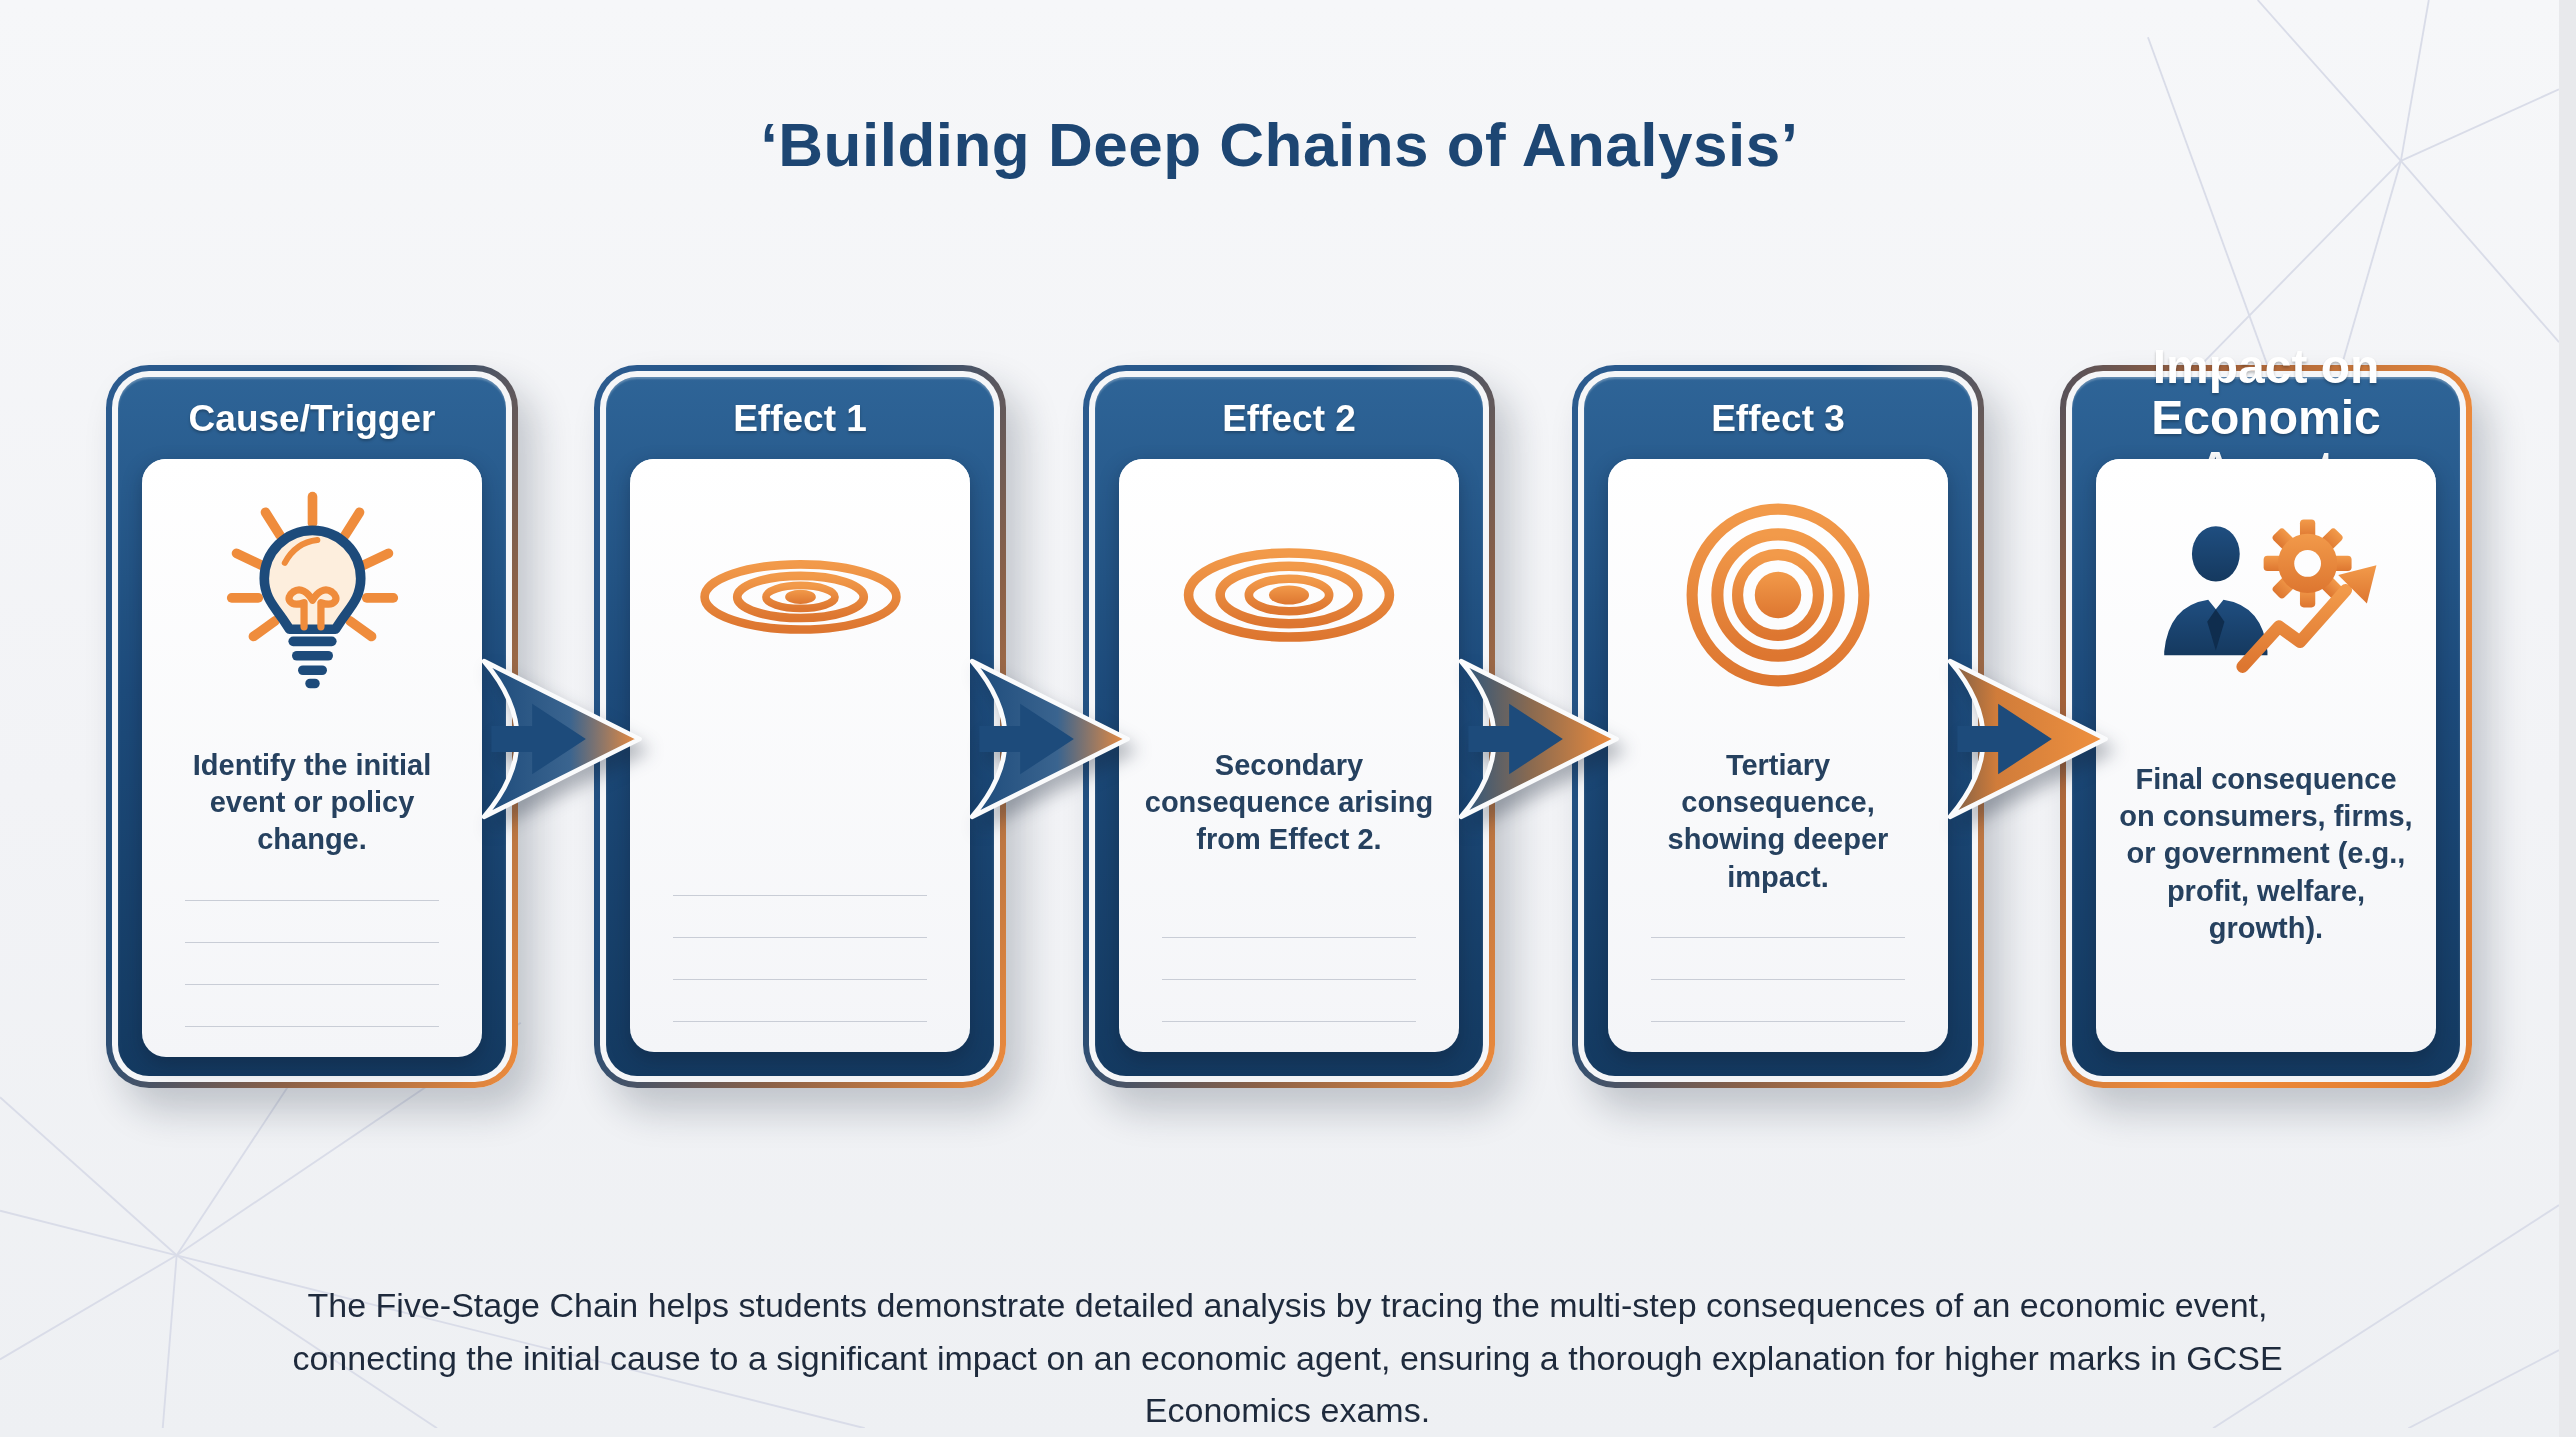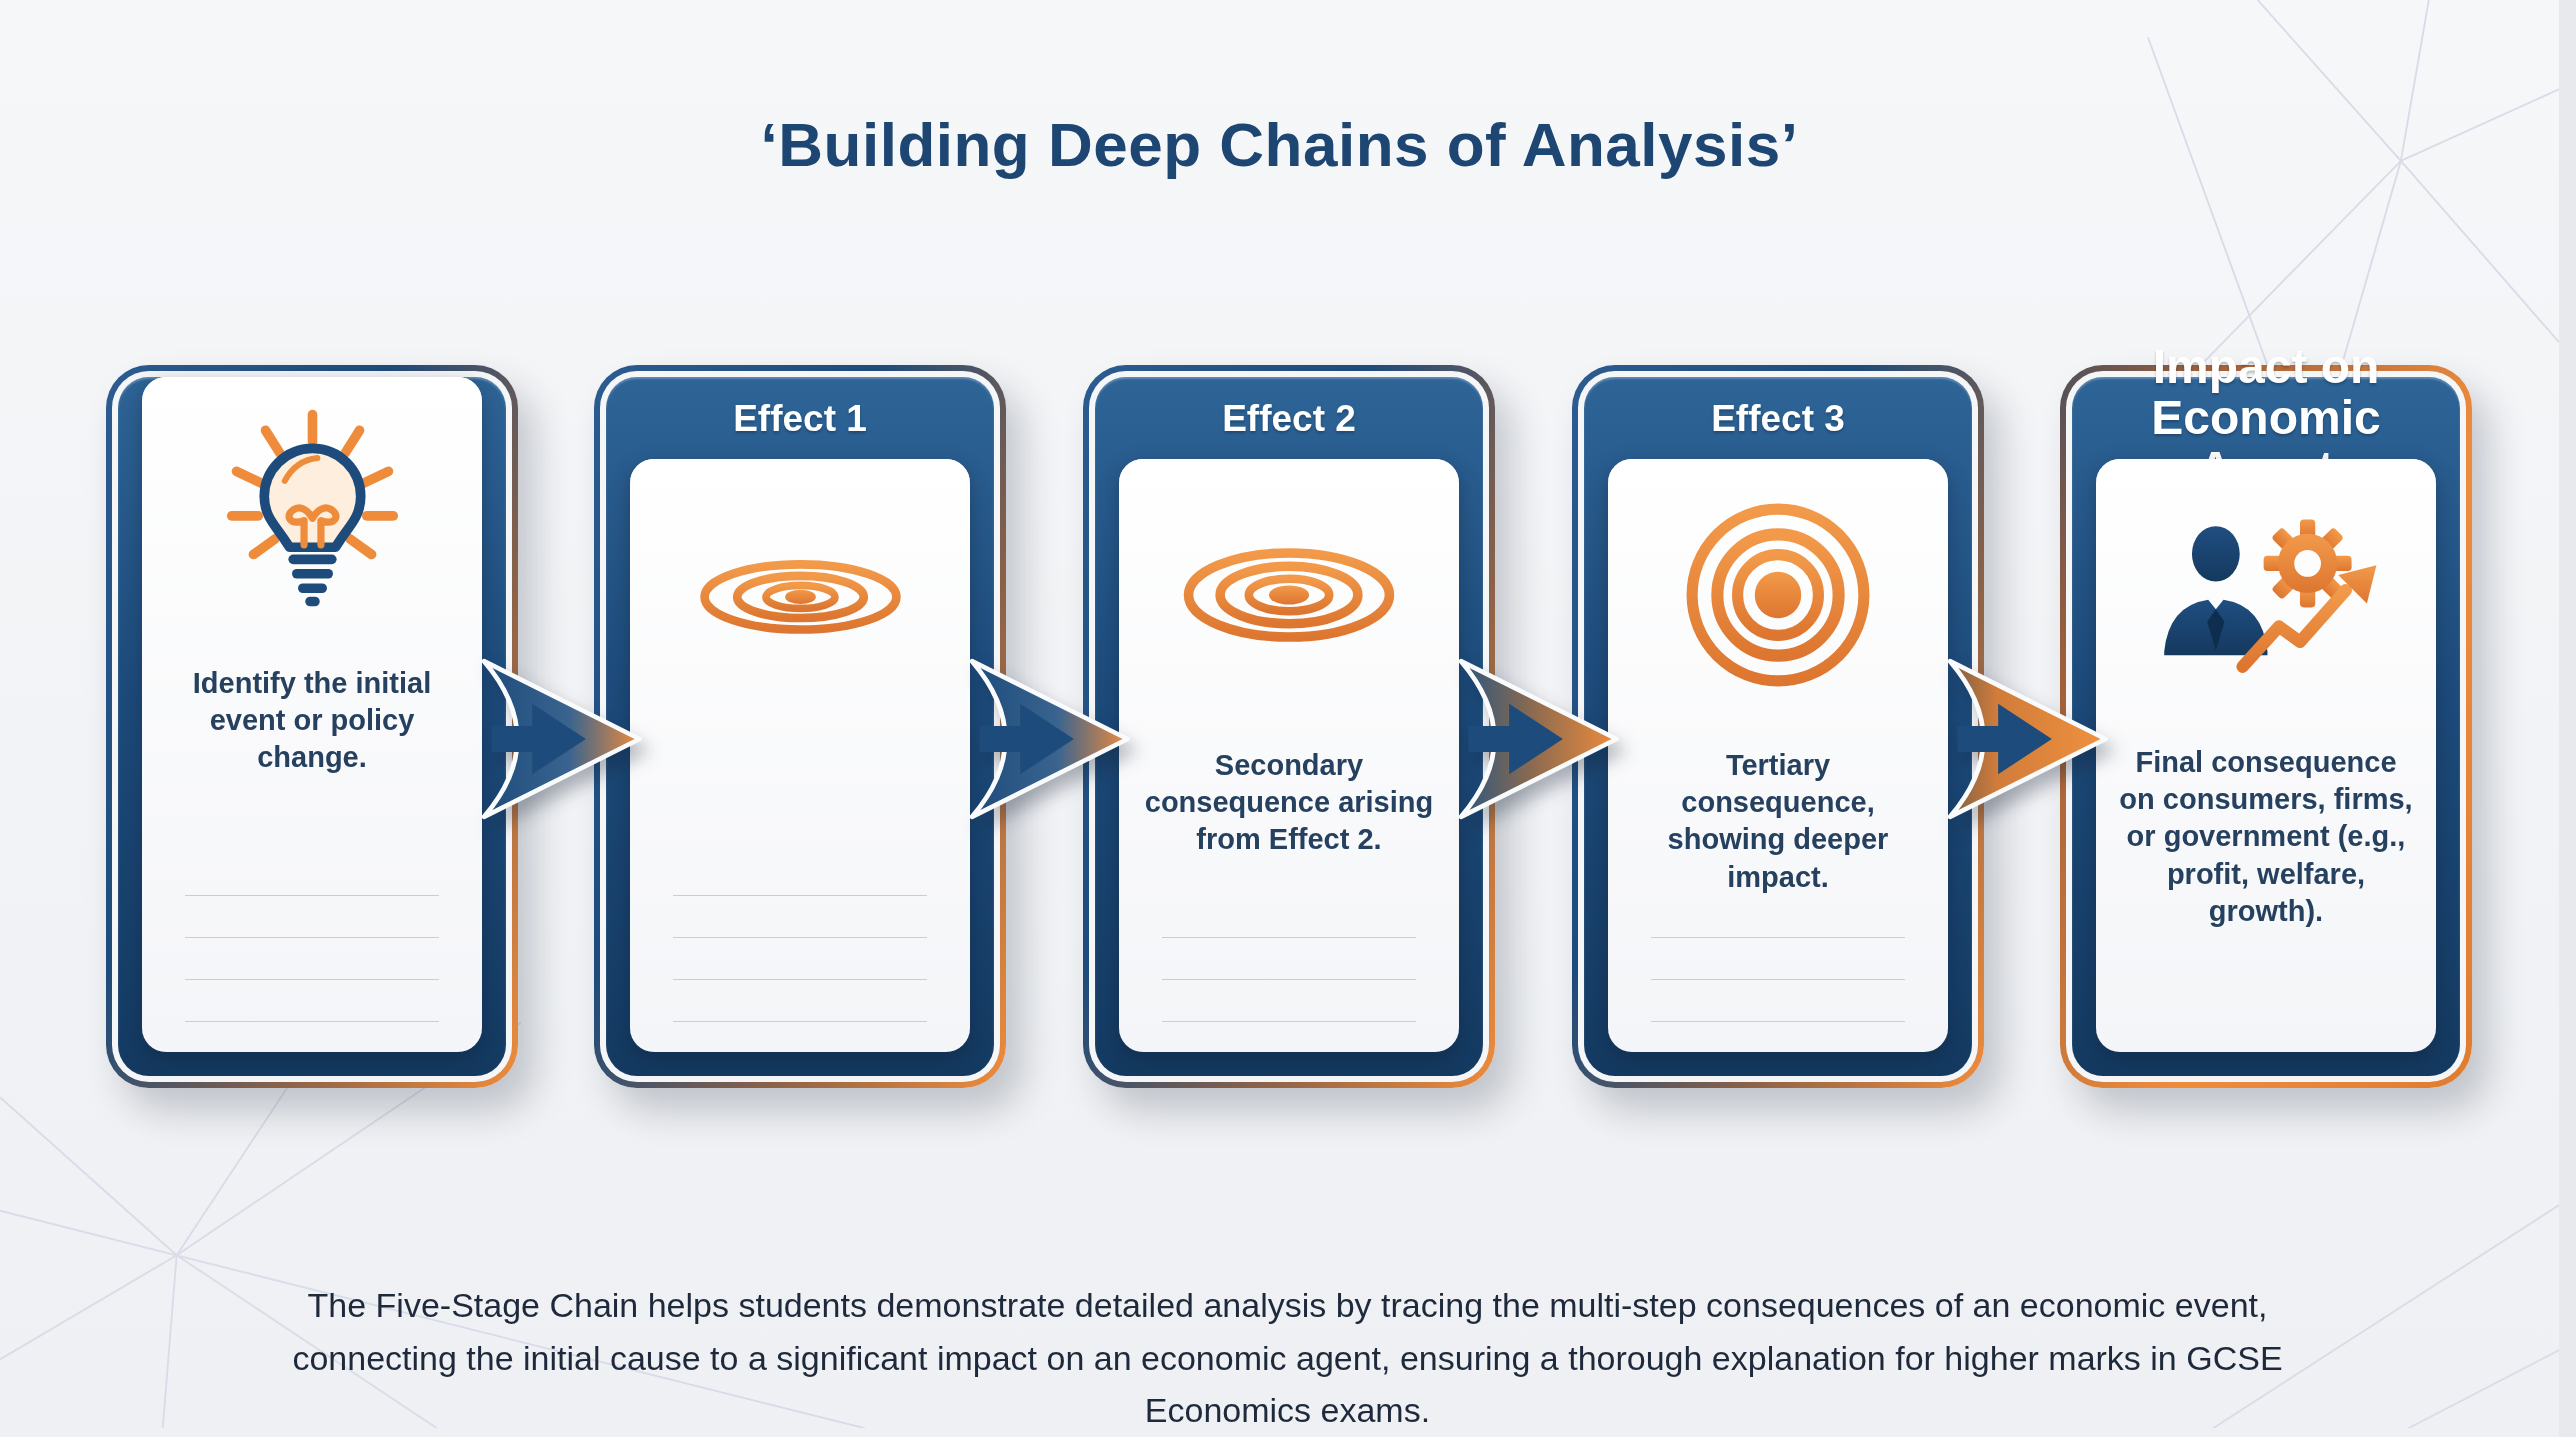--- a/index.html
+++ b/index.html
@@ -50,21 +50,21 @@
     background:linear-gradient(180deg,#ffffff 0%,#f4f5f8 100%);
     box-shadow:0 7.5px 19px rgba(15,25,45,.35), inset 0 1.9px 0 #ffffff;
     display:flex;flex-direction:column;align-items:center;
     padding:26px 22.5px 20.6px;
   }
   .icon-wrap{height:220px;flex:0 0 220px;display:flex;align-items:center;justify-content:center;}
   .card-body{
     margin-top:42px;max-width:292px;text-align:center;
     font-size:29px;line-height:1.28;font-weight:bold;color:#26415f;
   }
-  .card-5 .card-body{max-width:322px;margin-top:39px;text-align:center;}
+  .card-5 .card-body{max-width:322px;margin-top:56px;text-align:center;}
   .rules{margin-top:auto;width:94%;padding-bottom:9.4px;}
   .rule{height:0;border-top:1.9px solid #c9cdd6;margin:41px 11.2px 0;}
 
   
   .arrow{
     position:absolute;top:653px;width:176px;height:172px;z-index:3;
     filter:drop-shadow(7.5px 11.2px 8.4px rgba(20,30,50,.32));
   }
   .arrow-1{left:471px;}
   .arrow-2{left:959px;}
@@ -129,20 +129,23 @@
     <line x1="2310" y1="40" x2="2452" y2="430"></line>
     <line x1="2752" y1="1296" x2="2380" y2="1536"></line>
     <line x1="2752" y1="1452" x2="2590" y2="1536"></line>
   </svg>
 
   <div class="page-title">‘Building Deep Chains of Analysis’</div>
 
   <div class="card card-1">
     <div class="card-gap">
       <div class="card-frame">
+        <div class="card-header">
+          <span>Cause/Trigger</span>
+        </div>
         <div class="card-panel">
           <div class="icon-wrap">
             <svg width="187" height="217" viewBox="0 0 150 180">
               <g stroke="#ef8c3c" stroke-width="8" stroke-linecap="round">
                 <line x1="75" y1="8" x2="75" y2="30"></line>
                 <line x1="36" y1="21" x2="48" y2="40"></line>
                 <line x1="114" y1="21" x2="102" y2="40"></line>
                 <line x1="12" y1="55" x2="33" y2="65"></line>
                 <line x1="138" y1="55" x2="117" y2="65"></line>
                 <line x1="8" y1="92" x2="30" y2="92"></line>

